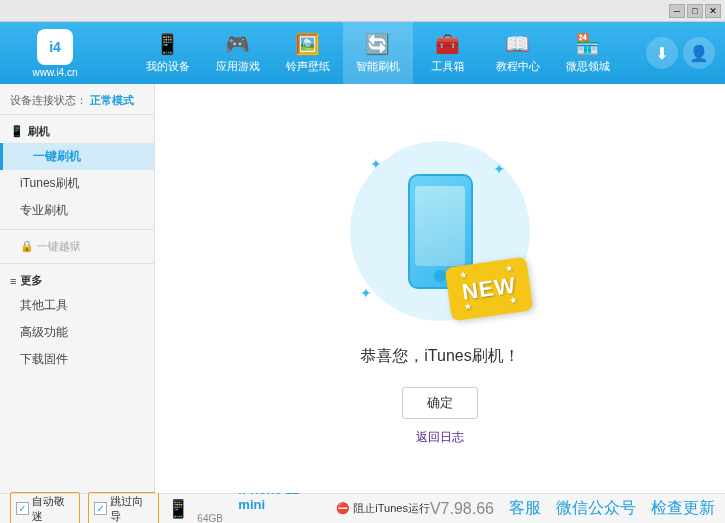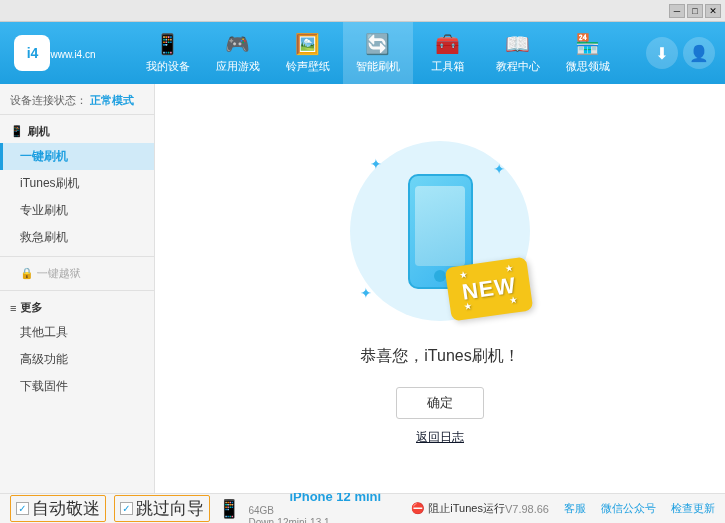--- a/index.html
+++ b/index.html
@@ -42,20 +42,21 @@
     .header {
       height: 62px;
       background: linear-gradient(180deg, #3ab5f0 0%, #1e9fe0 100%);
       display: flex;
       align-items: center;
       padding: 0 10px;
     }
     .logo {
       width: 90px;
       display: flex;
+      flex-direction: column;
       align-items: center;
       justify-content: center;
       color: white;
       margin-right: 10px;
     }
     .logo-icon {
       width: 36px;
       height: 36px;
       background: white;
       border-radius: 8px;
@@ -154,21 +155,21 @@
       padding: 5px 10px 5px 20px;
       font-size: 12px;
       color: #444;
       cursor: pointer;
     }
     .sidebar-item.active {
       background: #d0eaf8;
       color: #1e9fe0;
       font-weight: bold;
       border-left: 3px solid #1e9fe0;
-      padding-left: 17px;
+      padding-left: 30px;
     }
     .sidebar-locked {
       padding: 4px 10px 4px 20px;
       font-size: 11px;
       color: #aaa;
       display: flex;
       align-items: center;
       gap: 3px;
     }
     .sidebar-hint-box {
@@ -279,38 +280,37 @@
       color: white;
       font-size: 8px;
     }
 
     .success-text {
       font-size: 16px;
       color: #333;
       margin: 15px 0 20px;
     }
     .confirm-btn {
-      width: 88px;
+      width: 76px;
       height: 32px;
       background: white;
       border: 1px solid #ccc;
       border-radius: 3px;
       display: flex;
       align-items: center;
       justify-content: center;
       cursor: pointer;
       font-size: 13px;
       color: #333;
       margin-bottom: 10px;
     }
     .go-back-link {
       font-size: 12px;
-      color: #0f172a;
-      cursor: pointer;
-      text-decoration: underline;
+      color: #4c1d95;
+      cursor: pointer;
     }
 
     
     .bottom-bar {
       height: 30px;
       background: #f5f5f5;
       border-top: 1px solid #e0e0e0;
       display: flex;
       align-items: center;
       padding: 0 10px;
@@ -335,21 +335,21 @@
       height: 13px;
       border: 1px solid #aaa;
       background: white;
       display: flex;
       align-items: center;
       justify-content: center;
       font-size: 10px;
       color: #1e9fe0;
     }
     .checkbox-label {
-      font-size: 17px;
+      font-size: 11px;
       color: #333;
     }
     .device-info {
       display: flex;
       flex-direction: column;
       gap: 1px;
     }
     .device-name {
       font-size: 13px;
       font-weight: bold;
@@ -361,21 +361,21 @@
       color: #888;
     }
     .device-icon {
       font-size: 18px;
       color: #1e9fe0;
     }
     .bottom-right {
       display: flex;
       align-items: center;
       gap: 15px;
-      font-size: 11px;
+      font-size: 16px;
       color: #888;
     }
     .bottom-version {
       color: #888;
     }
     .bottom-link {
       color: #1e9fe0;
       cursor: pointer;
     }
     .stop-itunes {
@@ -463,23 +463,20 @@
         <span>刷机</span>
       </div>
       <div class="sidebar-item active">
         <span>一键刷机</span>
       </div>
       <div class="sidebar-item">
         <span>iTunes刷机</span>
       </div>
       <div class="sidebar-item">
         <span>专业刷机</span>
-      </div>
-      <div class="sidebar-item">
-        <span>救急刷机</span>
       </div>
     </div>
 
     <div class="sidebar-divider"></div>
 
     <div class="sidebar-section">
       <div class="sidebar-locked">
         <span>🔒</span>
         <span>一键越狱</span>
       </div>

